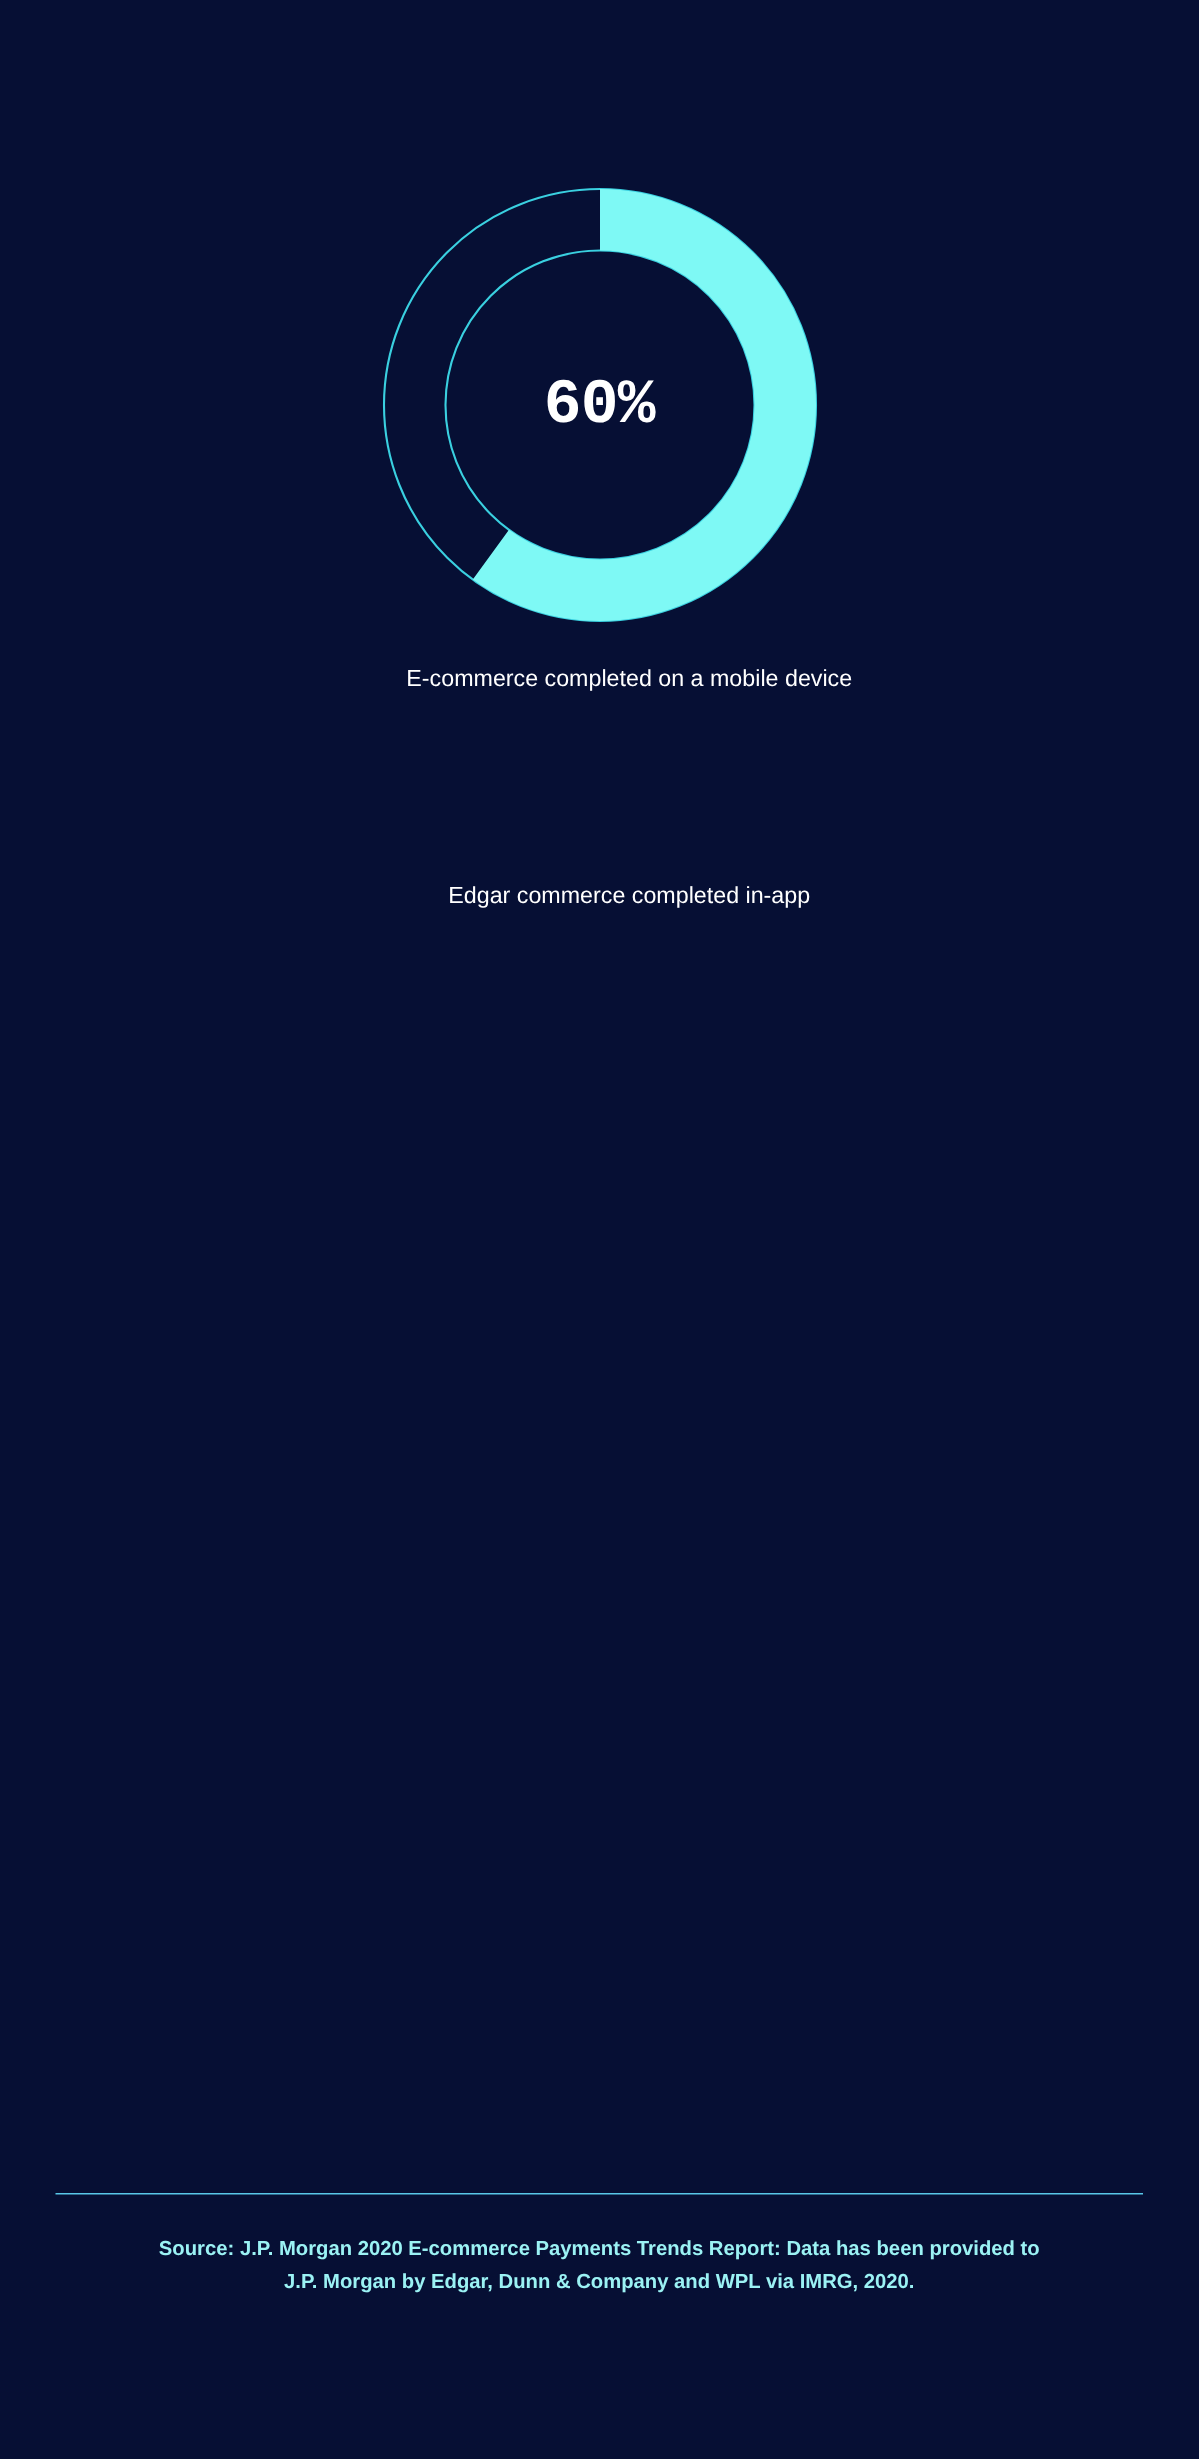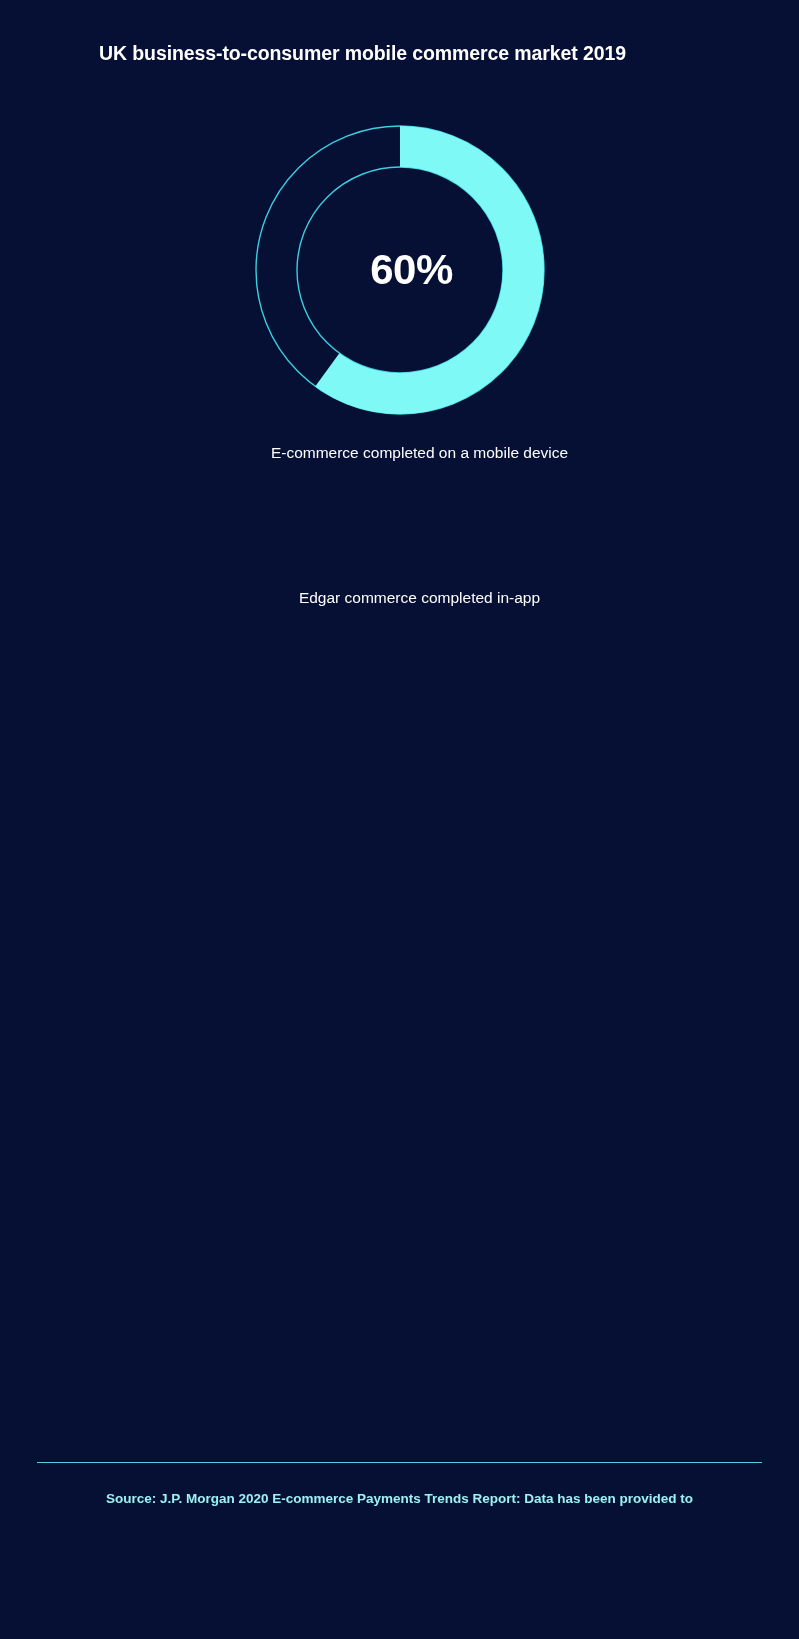--- a/index.html
+++ b/index.html
@@ -57,30 +57,31 @@
 
   .donut-svg {
     display: block;
     width: 300px;
     height: 300px;
   }
 
   .donut-value {
     position: absolute;
     top: 0;
-    left: 12px;
+    left: 0;
     width: 300px;
     height: 300px;
     display: flex;
     align-items: center;
     justify-content: center;
     font-size: 42px;
     font-weight: bold;
     color: #ffffff;
     letter-spacing: -0.5px;
+    font-family: Liberation Mono, monospace;
   }
 
   .chart-caption {
     width: 799px;
     text-align: center;
     margin-top: 24px;
     font-size: 15.5px;
     color: #ffffff;
     font-weight: normal;
     padding-left: 20px;
@@ -107,21 +108,20 @@
     color: #9bf2f4;
     font-weight: bold;
   }
   .source .line { display: block; }
 </style>
 </head>
 <body>
 
 <div class="page">
 
-  <div class="title">UK business-to-consumer mobile commerce market 2019</div>
 
   <div class="charts">
 
     <div class="chart-block">
       <div class="donut-wrap">
         <svg class="donut-svg" viewBox="0 0 300 300">
           <circle cx="150" cy="150" r="144" fill="none" stroke="#3ad0e0" stroke-width="1.4"></circle>
           <circle cx="150" cy="150" r="103" fill="none" stroke="#3ad0e0" stroke-width="1.4"></circle>
           <circle class="arc" cx="150" cy="150" r="123.5" fill="none" stroke="#7ef9f5" stroke-width="41" transform="rotate(-90 150 150)" stroke-dasharray="465.58403126200733 310.38935417467155"></circle>
         </svg>
@@ -136,15 +136,16 @@
 
     <div class="chart-block">
     </div>
 
   </div>
 
   <div class="divider"></div>
 
   <div class="source">
     <span class="line">Source: J.P. Morgan 2020 E-commerce Payments Trends Report: Data has been provided to</span>
+    <span class="line">J.P. Morgan by Edgar, Dunn &amp; Company and WPL via IMRG, 2020.</span>
   </div>
 
 </div>
 
 </body></html>

